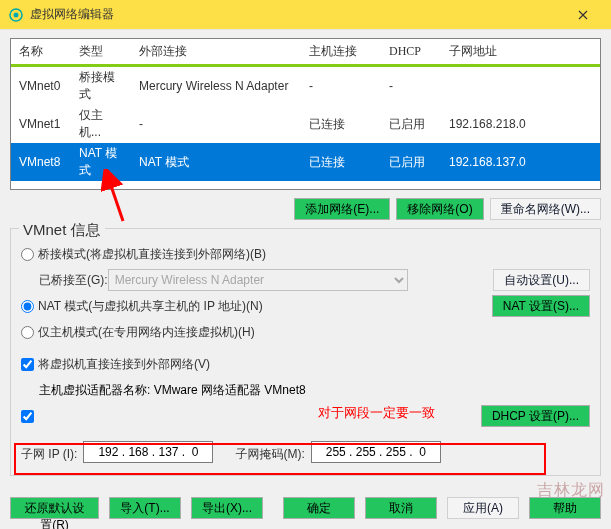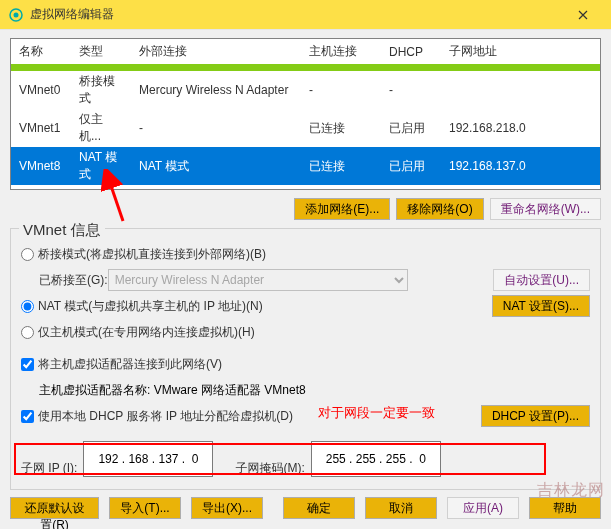--- a/index.html
+++ b/index.html
@@ -2,35 +2,35 @@
 <html><head>
 <meta charset="utf-8">
 <style>
 * { box-sizing: border-box; margin: 0; padding: 0; font-family: "Microsoft YaHei", "Segoe UI", sans-serif; font-size: 12px; }
 body { background: #fff; width: 611px; height: 529px; overflow: hidden; position: relative; }
 .titlebar { height: 30px; background: #fde047; border-bottom: 1px solid #e5e5e5; display: flex; align-items: center; padding: 0 8px; }
 .titlebar .icon { width: 16px; height: 16px; margin-right: 6px; }
 .titlebar .title { flex: 1; font-size: 12px; color: #333; }
 .titlebar .close { width: 40px; height: 30px; display: flex; align-items: center; justify-content: center; cursor: pointer; }
 .table { border: 1px solid #ccc; width: 100%; border-collapse: collapse; }
-.table thead th { text-align: left; padding: 4px 8px; font-weight: normal; border-bottom: 7px solid #84cc16; background: #fff; color: #333; }
+.table thead th { text-align: left; padding: 4px 8px; font-weight: normal; border-bottom: 3px solid #84cc16; background: #fff; color: #333; font-family: Liberation Serif, serif; }
 .table tbody td { padding: 2px 8px; color: #333; height: 18px; }
 .table tbody tr.selected td { background: #0078d7; color: #fff; }
 .table-wrap { border: 1px solid #828282; height: 152px; background: #fff; position: relative; }
 .table-wrap table { border: none; }
 .arrow { position: absolute; left: 90px; top: 130px; pointer-events: none; }
 .btn-row { display: flex; justify-content: flex-end; gap: 6px; margin: 8px 0; }
-button { padding: 2px 10px; height: 22px; background: #eab308; border: 1px solid #adadad; cursor: pointer; font-size: 12px; min-width: 72px; }
-button:disabled { color: #701a75; border-color: #d0d0d0; background: #f4f4f4; cursor: default; }
+button { padding: 2px 10px; height: 22px; background: #22c55e; border: 1px solid #adadad; cursor: pointer; font-size: 12px; min-width: 72px; }
+button:disabled { color: #0f172a; border-color: #d0d0d0; background: #f4f4f4; cursor: default; }
 .group { border: 1px solid #d0d0d0; padding: 10px 10px 8px 10px; margin-top: 4px; position: relative; }
 .group > .legend { position: absolute; top: -8px; left: 8px; background: #f0f0f0; padding: 0 4px; font-size: 15px; color: #333; }
 .row { display: flex; align-items: center; margin: 4px 0; min-height: 22px; }
 .row.indent { padding-left: 18px; }
 input[type=radio], input[type=checkbox] { margin-right: 4px; }
-input[type=text] { border: 1px solid #7a7a7a; padding: 1px 4px; height: 36px; background: #fff; }
+input[type=text] { border: 1px solid #7a7a7a; padding: 1px 4px; height: 22px; background: #fff; }
 input[type=text]:disabled, select:disabled { background: #f0f0f0; color: #888; }
 select { height: 22px; border: 1px solid #adadad; background: #fff; padding: 0 2px; }
 label { color: #333; cursor: pointer; }
 .spacer { flex: 1; }
 .red-annot { position: absolute; color: #f00; font-size: 13px; left: 318px; top: 404px; pointer-events: none; }
 .red-box { position: absolute; border: 2px solid #f00; left: 14px; top: 443px; width: 532px; height: 32px; pointer-events: none; }
 .subnet-row { display: flex; align-items: flex-end; gap: 6px; margin-top: 10px; padding: 4px 0; }
 .dialog-btns { position: absolute; bottom: 10px; left: 10px; right: 10px; display: flex; gap: 10px; }
 .watermark { position: absolute; right: 6px; bottom: 28px; color: #b88; font-size: 16px; font-family: "SimSun", serif; opacity: 0.7; pointer-events: none; letter-spacing: 1px; }
 .body-bg { background: #f0f0f0; padding: 8px 10px 50px 10px; height: calc(529px - 30px); }
@@ -133,28 +133,27 @@
     <button>NAT 设置(S)...</button>
   </div>
 
   <div class="row">
     <input type="radio" name="mode" id="r3" style="">
     <label for="r3">仅主机模式(在专用网络内连接虚拟机)(H)</label>
   </div>
 
   <div class="row" style="margin-top:10px">
     <input type="checkbox" id="c1" checked="" style="">
-    <label for="c1">将主机虚拟适配器连接到此网络(V)</label>
+    <label for="c1">将虚拟机直接连接到外部网络(V)</label>
   </div>
   <div class="row indent">
     <span>主机虚拟适配器名称: VMware 网络适配器 VMnet8</span>
   </div>
   <div class="row">
     <input type="checkbox" id="c2" checked="" style="">
-    <label for="c2">使用本地 DHCP 服务将 IP 地址分配给虚拟机(D)</label>
     <div class="spacer"></div>
     <button>DHCP 设置(P)...</button>
   </div>
 
   <div class="subnet-row">
     <label>子网 IP (I):</label>
     <input type="text" style="width: 130px; text-align: center;" value="192 . 168 . 137 .  0">
     <label style="margin-left:16px">子网掩码(M):</label>
     <input type="text" style="width: 130px; text-align: center;" value="255 . 255 . 255 .  0">
   </div>

